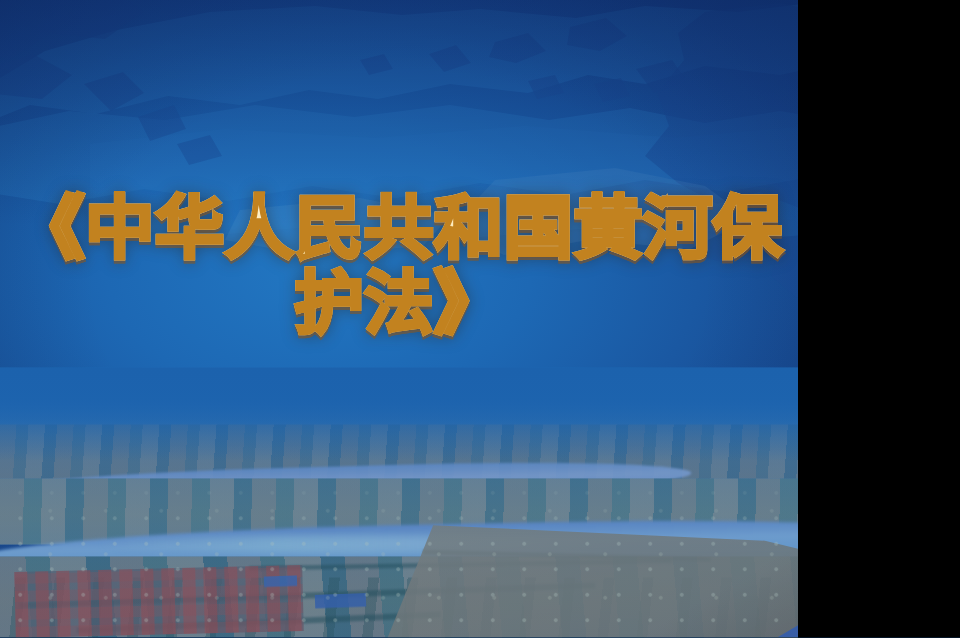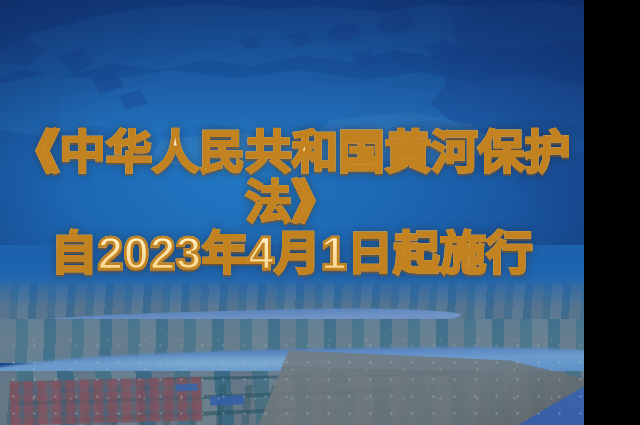--- a/index.html
+++ b/index.html
@@ -1,21 +1,21 @@
 <!DOCTYPE html>
 <html lang="zh-CN"><head>
 <meta charset="utf-8">
 <title>banner</title>
 <style>
   html,body{margin:0;padding:0;background:#000;}
   *{box-sizing:border-box;}
 
   #banner{
     position:relative;
-    width:584px;
+    width:532px;
     height:425px;
     overflow:hidden;
     font-family:"Liberation Sans","DejaVu Sans",sans-serif;
     background:#1a5ba3;
     user-select:none;
   }
 
   
   .bg-base{
     position:absolute;inset:0;
@@ -292,16 +292,15 @@
     <div class="roof-blue"></div>
     <div class="roof-blue2"></div>
     <div class="specks"></div>
 
     <div class="photo-tint"></div>
     <div class="photo-fade"></div>
   </div>
 
   <div class="title-block">
     <span class="tline tline-1">《中华人民共和国黄河保护法》</span>
-    <span class="tline tline-2">自2023年4月1日起施行</span>
   </div>
 
 </div>
 
 </body></html>

